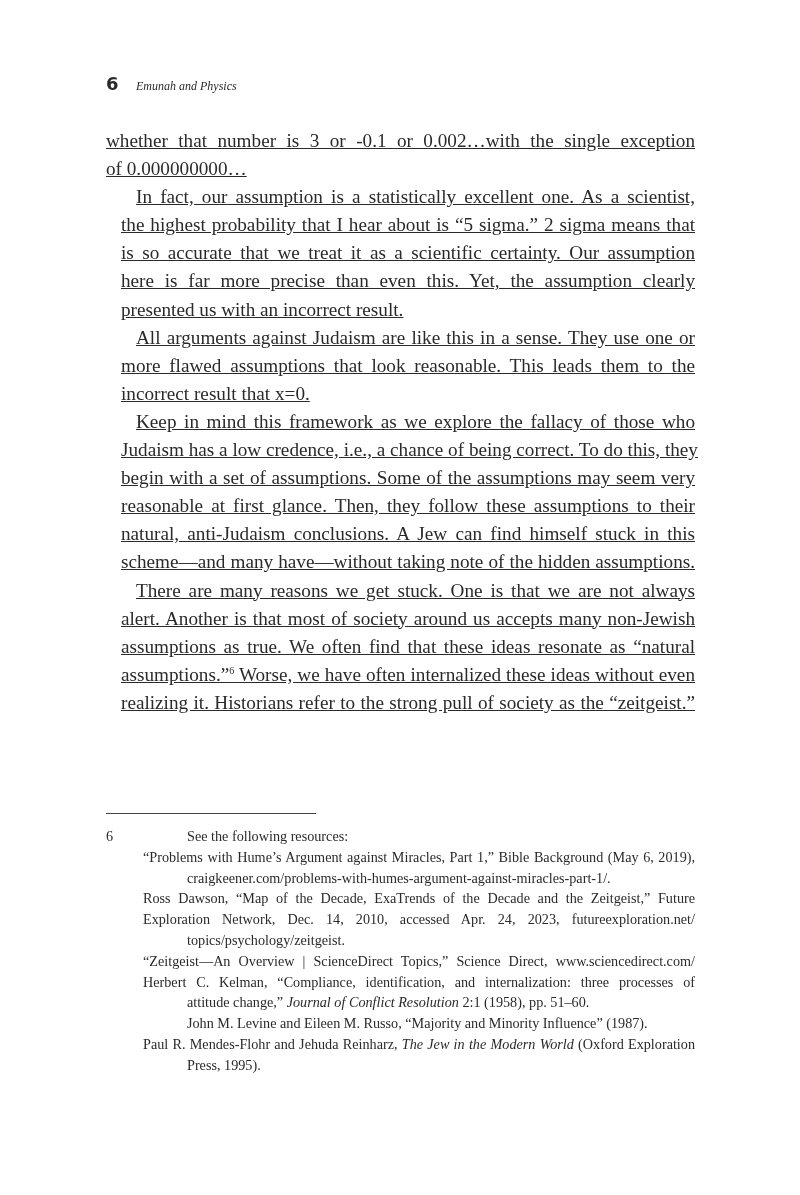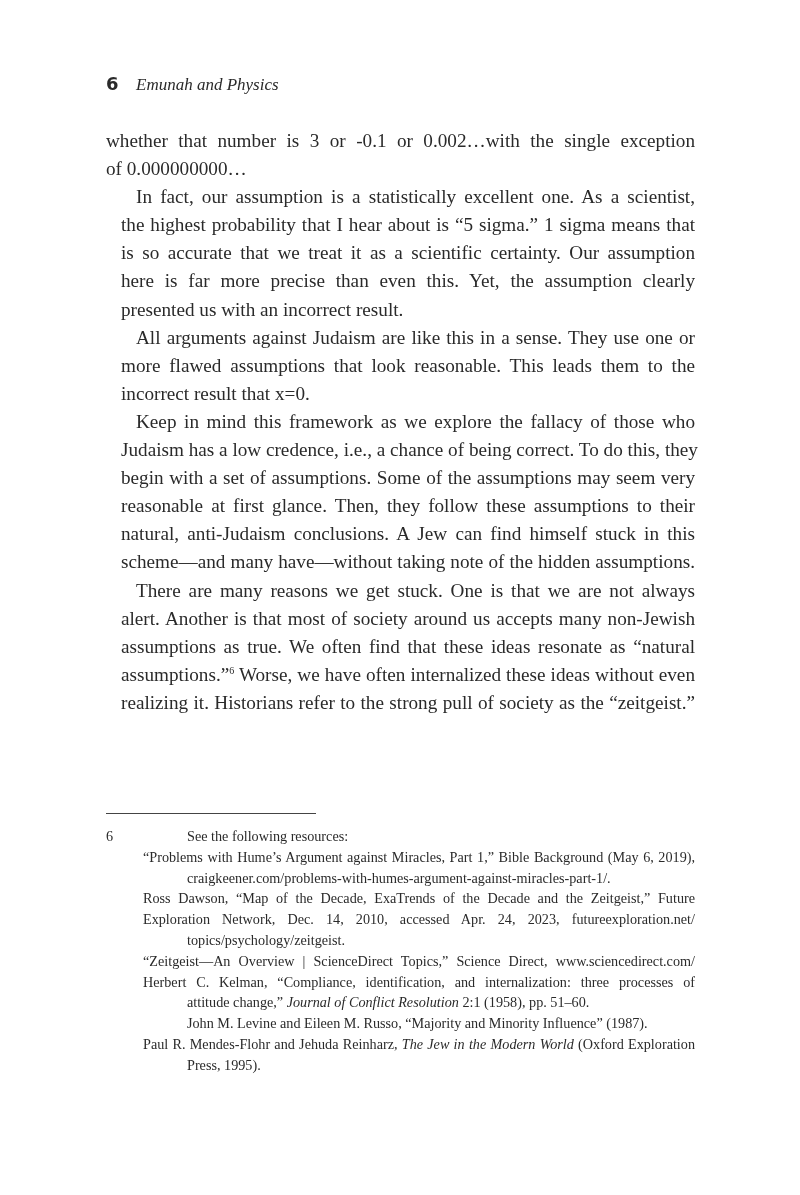--- a/index.html
+++ b/index.html
@@ -31,21 +31,21 @@
   }
   .running-head .folio {
     font-family: "DejaVu Sans", "Liberation Sans", sans-serif;
     font-weight: bold;
     font-size: 18px;
     display: inline-block;
     width: 30px;
   }
   .running-head .book-title {
     font-style: italic;
-    font-size: 17px;
+    font-size: 12px;
   }
   .body-text {
     position: absolute;
     top: 127px;
     left: 0;
     width: 589px;
     font-size: 19.2px;
     line-height: 28.1px;
   }
   .body-text p {
@@ -54,20 +54,21 @@
     text-align-last: left;
   }
   .body-text p.indent {
     text-indent: 15px;
   }
   .line {
     display: block;
     text-align: justify;
     text-align-last: justify;
     white-space: nowrap;
+    text-decoration: underline;
   }
   .line.last {
     text-align-last: left;
   }
   sup.fnref {
     font-size: 10px;
     line-height: 0;
     vertical-align: 7px;
   }
   .fn-rule {
@@ -121,21 +122,21 @@
 
   <div class="body-text">
 
     <p>
       <span class="line">whether that number is 3 or -0.1 or 0.002…with the single exception</span>
       <span class="line last">of 0.000000000…</span>
     </p>
 
     <p class="indent">
       <span class="line" style="padding-left:15px">In fact, our assumption is a statistically excellent one. As a scientist,</span>
-      <span class="line">the highest probability that I hear about is “5 sigma.” 1 sigma means that</span>
+      <span class="line">the highest probability that I hear about is “5 sigma.” 2 sigma means that</span>
       <span class="line">is so accurate that we treat it as a scientific certainty. Our assumption</span>
       <span class="line">here is far more precise than even this. Yet, the assumption clearly</span>
       <span class="line last">presented us with an incorrect result.</span>
     </p>
 
     <p class="indent">
       <span class="line" style="padding-left:15px">All arguments against Judaism are like this in a sense. They use one or</span>
       <span class="line">more flawed assumptions that look reasonable. This leads them to the</span>
       <span class="line last">incorrect result that x=0.</span>
     </p>

